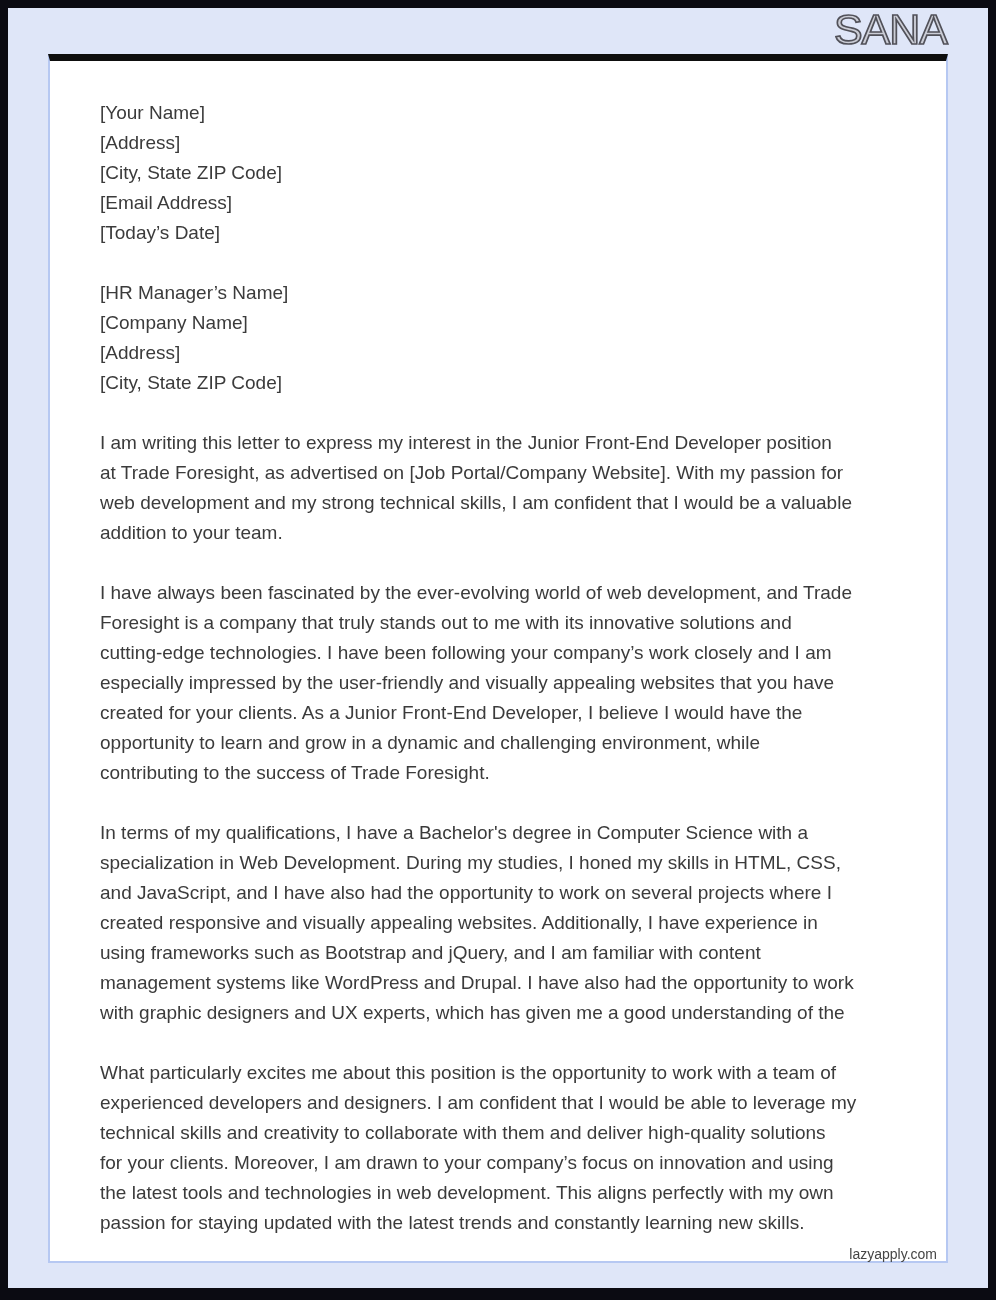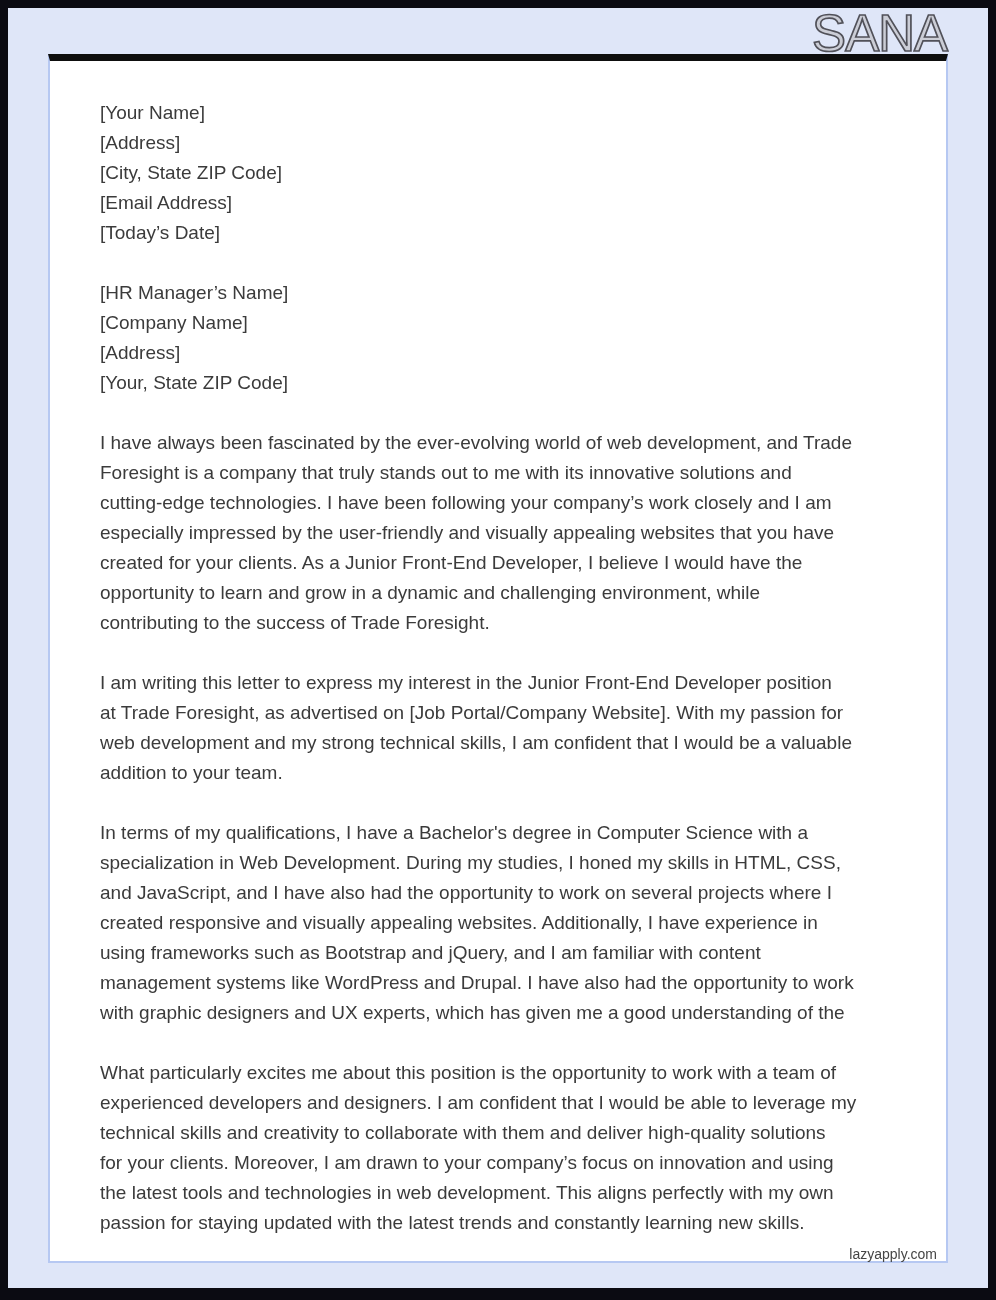--- a/index.html
+++ b/index.html
@@ -21,21 +21,21 @@
     box-sizing: border-box;
     border: 8px solid #0b0b12;
     border-bottom-width: 12px;
     z-index: 20;
     pointer-events: none;
   }
   .logo {
     position: absolute;
     top: 8px;
     right: 49px;
-    font-size: 51px;
+    font-size: 43px;
     line-height: 1;
     letter-spacing: -1px;
     font-weight: 400;
     color: #cbcdd6;
     -webkit-text-stroke: 1.7px #515159;
     z-index: 2;
   }
   .page {
     position: absolute;
     left: 48px;
@@ -83,32 +83,32 @@
 <div class="page">
   <div class="letter">
     <p class="block">[Your Name]
 [Address]
 [City, State ZIP Code]
 [Email Address]
 [Today’s Date]</p>
     <p class="block">[HR Manager’s Name]
 [Company Name]
 [Address]
-[Your, State ZIP Code]</p>
+[City, State ZIP Code]</p>
+    <p class="block">I am writing this letter to express my interest in the Junior Front-End Developer position
+at Trade Foresight, as advertised on [Job Portal/Company Website]. With my passion for
+web development and my strong technical skills, I am confident that I would be a valuable
+addition to your team.</p>
     <p class="block">I have always been fascinated by the ever-evolving world of web development, and Trade
 Foresight is a company that truly stands out to me with its innovative solutions and
 cutting-edge technologies. I have been following your company’s work closely and I am
 especially impressed by the user-friendly and visually appealing websites that you have
 created for your clients. As a Junior Front-End Developer, I believe I would have the
 opportunity to learn and grow in a dynamic and challenging environment, while
 contributing to the success of Trade Foresight.</p>
-    <p class="block">I am writing this letter to express my interest in the Junior Front-End Developer position
-at Trade Foresight, as advertised on [Job Portal/Company Website]. With my passion for
-web development and my strong technical skills, I am confident that I would be a valuable
-addition to your team.</p>
     <p class="block">In terms of my qualifications, I have a Bachelor's degree in Computer Science with a
 specialization in Web Development. During my studies, I honed my skills in HTML, CSS,
 and JavaScript, and I have also had the opportunity to work on several projects where I
 created responsive and visually appealing websites. Additionally, I have experience in
 using frameworks such as Bootstrap and jQuery, and I am familiar with content
 management systems like WordPress and Drupal. I have also had the opportunity to work
 with graphic designers and UX experts, which has given me a good understanding of the</p>
     <p class="block">What particularly excites me about this position is the opportunity to work with a team of
 experienced developers and designers. I am confident that I would be able to leverage my
 technical skills and creativity to collaborate with them and deliver high-quality solutions

